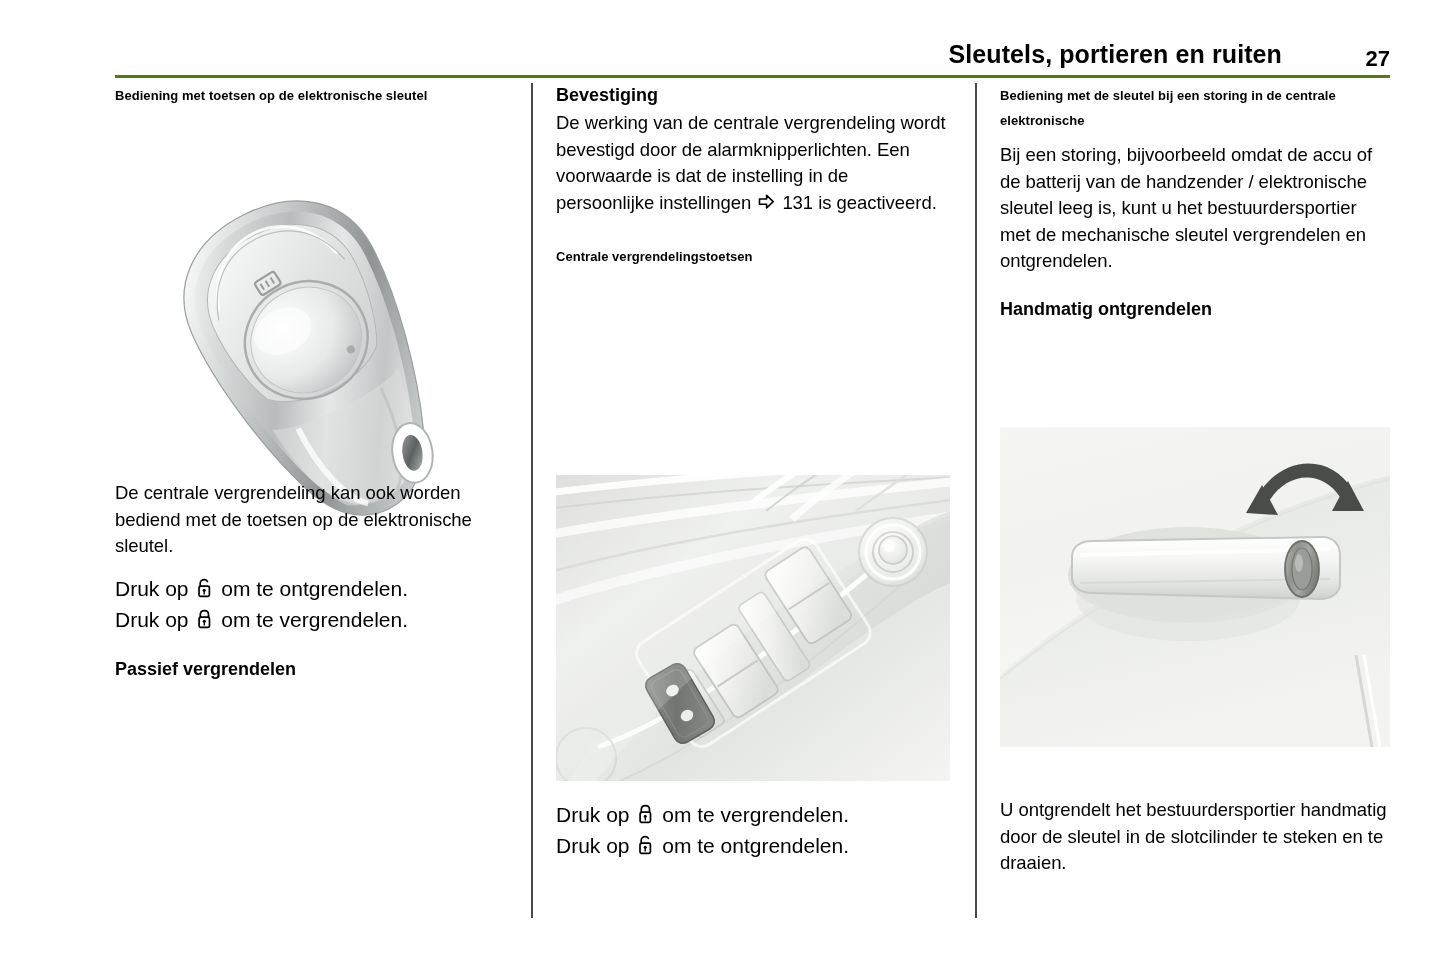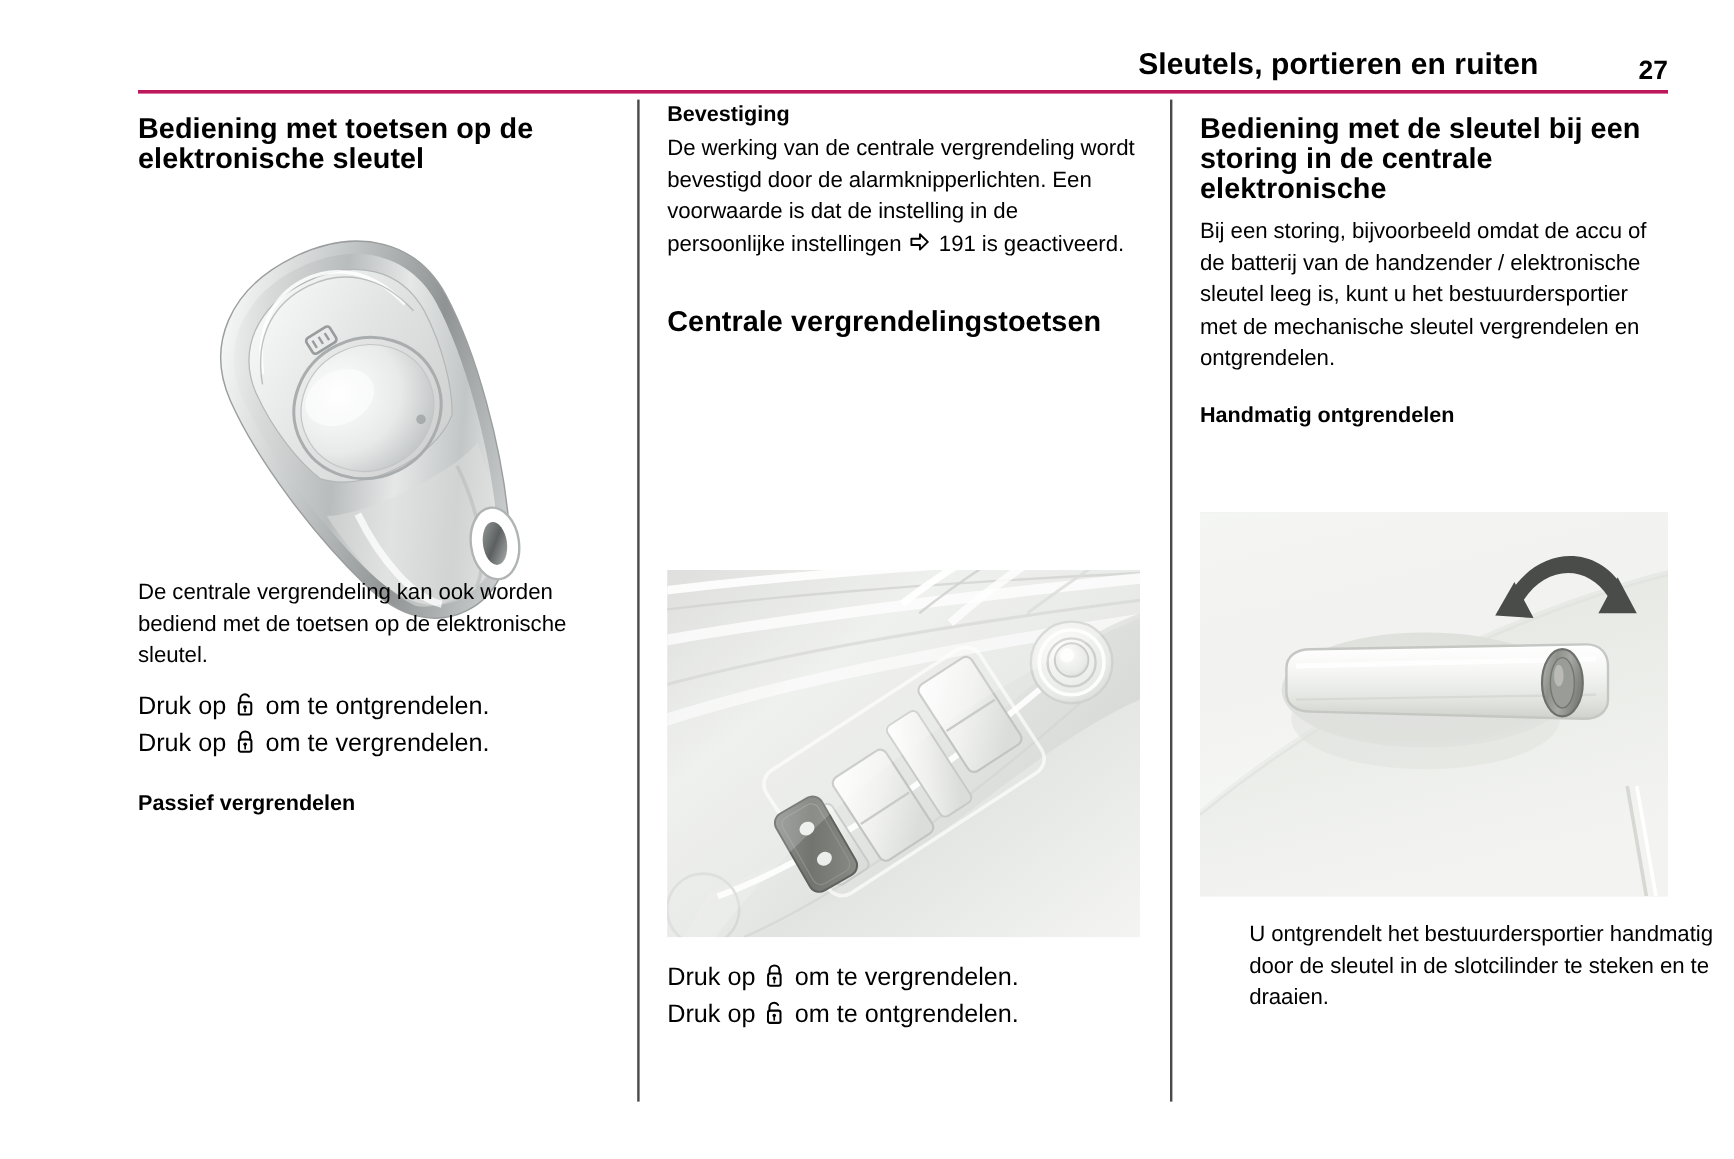--- a/index.html
+++ b/index.html
@@ -16,21 +16,21 @@
     overflow: hidden;
   }
 
   
   .page-header {
     position: absolute;
     left: 115px;
     top: 34px;
     width: 1275px;
     height: 44px;
-    border-bottom: 3px solid #be185d;
+    border-bottom: 3px solid #4d7c0f;
     box-sizing: border-box;
   }
   .header-title {
     position: absolute;
     right: 108px;
     bottom: 6px;
     font-size: 25px;
     font-weight: bold;
     letter-spacing: 0.1px;
     white-space: nowrap;
@@ -66,24 +66,24 @@
     top: 0px;
     width: 0;
     height: 835px;
     border-left: 2px solid #4a4a4a;
   }
   .divider-1 { left: 531px; }
   .divider-2 { left: 975px; }
 
   
   h2.sec-head {
-    font-size: 24px;
+    font-size: 13px;
     font-weight: bold;
     line-height: 25px;
-    margin: 12px 0 9px 0;
+    margin: 0 0 9px 0;
     letter-spacing: 0.05px;
   }
   h3.sub-head {
     font-size: 18px;
     font-weight: bold;
     line-height: 24px;
     margin: 0 0 3px 0;
   }
   p.body {
     font-size: 18.5px;
@@ -267,21 +267,21 @@
 
   <div class="col col-2">
     <h3 class="sub-head">Bevestiging</h3>
     <p class="body">
       <span>De werking van de centrale vergrendeling wordt bevestigd door de alarmknipperlichten. Een voorwaarde is dat de instelling in de persoonlijke instellingen</span>
       <span class="glyph">
         <svg width="17" height="18" viewBox="0 0 17 18">
           <path d="M1.5 6.0 L8.6 6.0 L8.6 2.2 L15.2 8.6 L8.6 15.0 L8.6 11.2 L1.5 11.2 Z" fill="none" stroke="#000" stroke-width="1.6" stroke-linejoin="round"></path>
         </svg>
       </span>
-      <span>191</span>
+      <span>131</span>
       <span>is geactiveerd.</span>
     </p>
 
     <div class="gap-lg"></div>
 
     <h2 class="sec-head">Centrale vergrendelingstoetsen</h2>
 
     <div class="figure fig-doorpanel">
       <svg width="394" height="306" viewBox="0 0 394 306" xmlns="http://www.w3.org/2000/svg">
         <defs>
@@ -461,18 +461,18 @@
           <path d="M258 68
                    C 282 28, 330 26, 352 62
                    L 340 70
                    C 322 42, 286 44, 268 76 Z" fill="#4a4c49"></path>
           <path d="M262 58 L246 86 L278 88 Z" fill="#4a4c49"></path>
           <path d="M348 54 L364 84 L332 84 Z" fill="#4a4c49"></path>
         </g>
       </svg>
     </div>
 
-    <div style="position:absolute; left:0; top:682px; width:392px;margin-left:41px;">
+    <div style="position:absolute; left:0; top:714px; width:392px;">
       <p class="body">U ontgrendelt het bestuurdersportier handmatig door de sleutel in de slotcilinder te steken en te draaien.</p>
     </div>
   </div>
 
 </div>
 
 </body></html>

